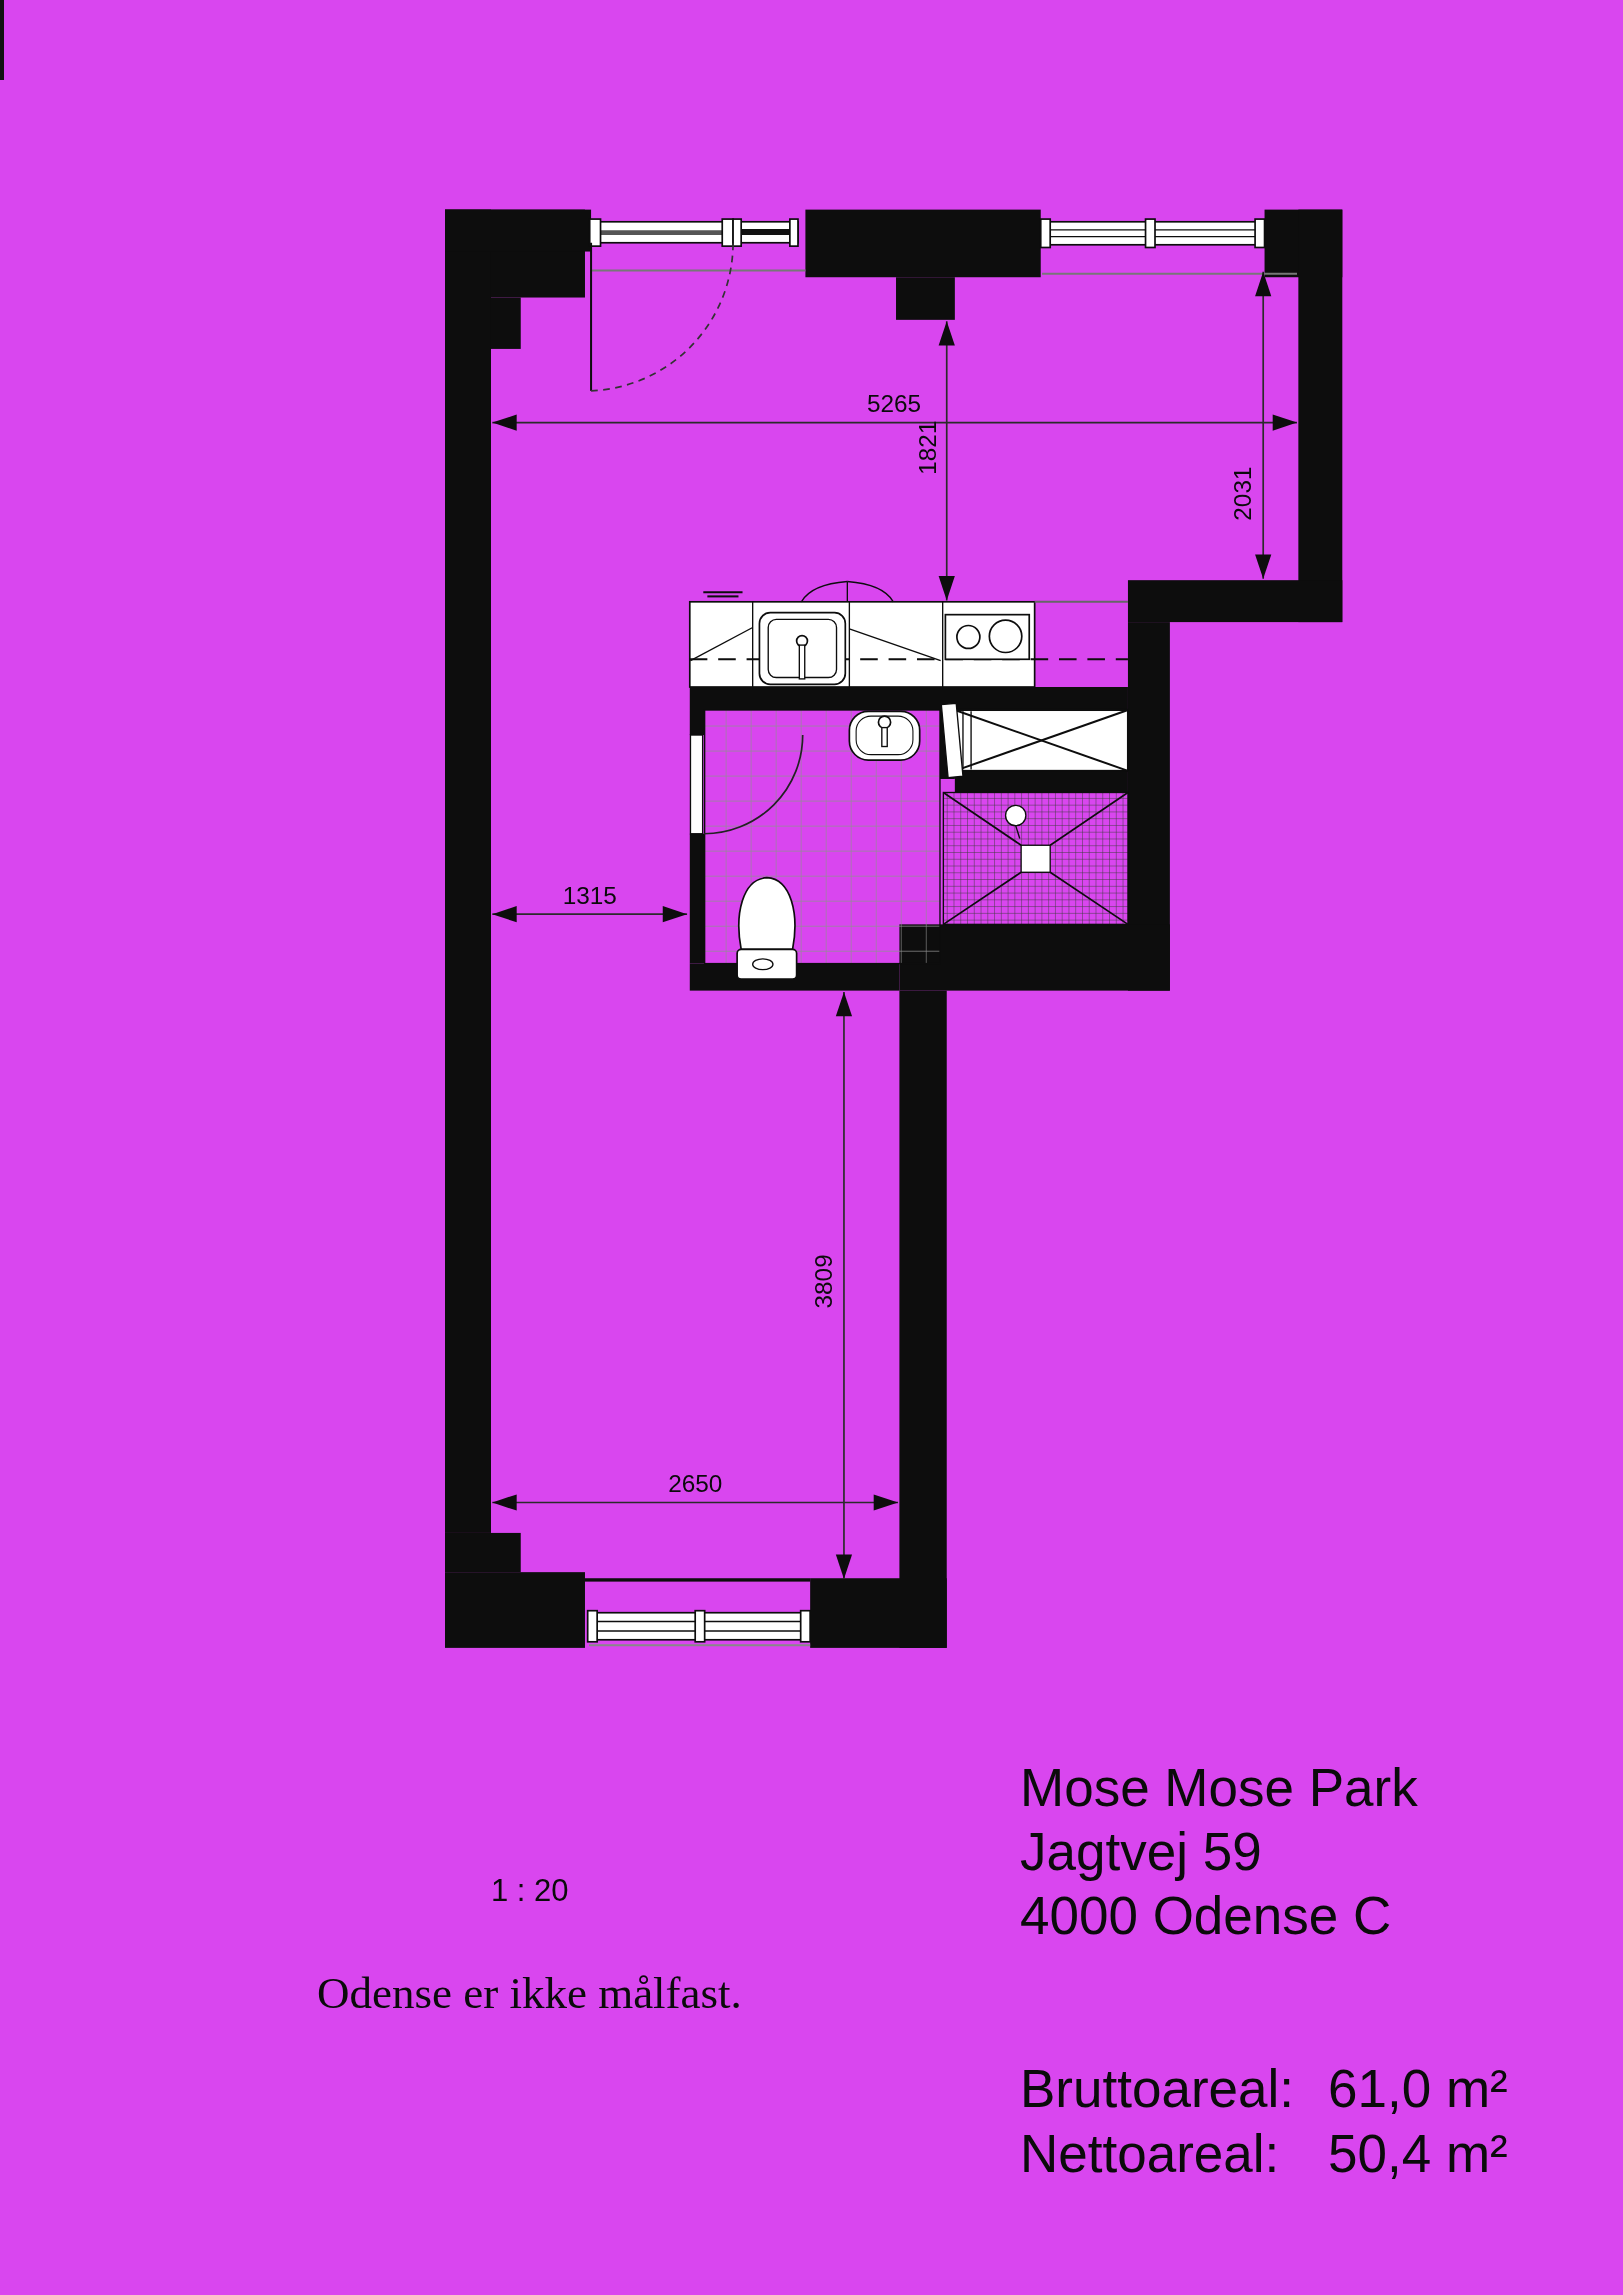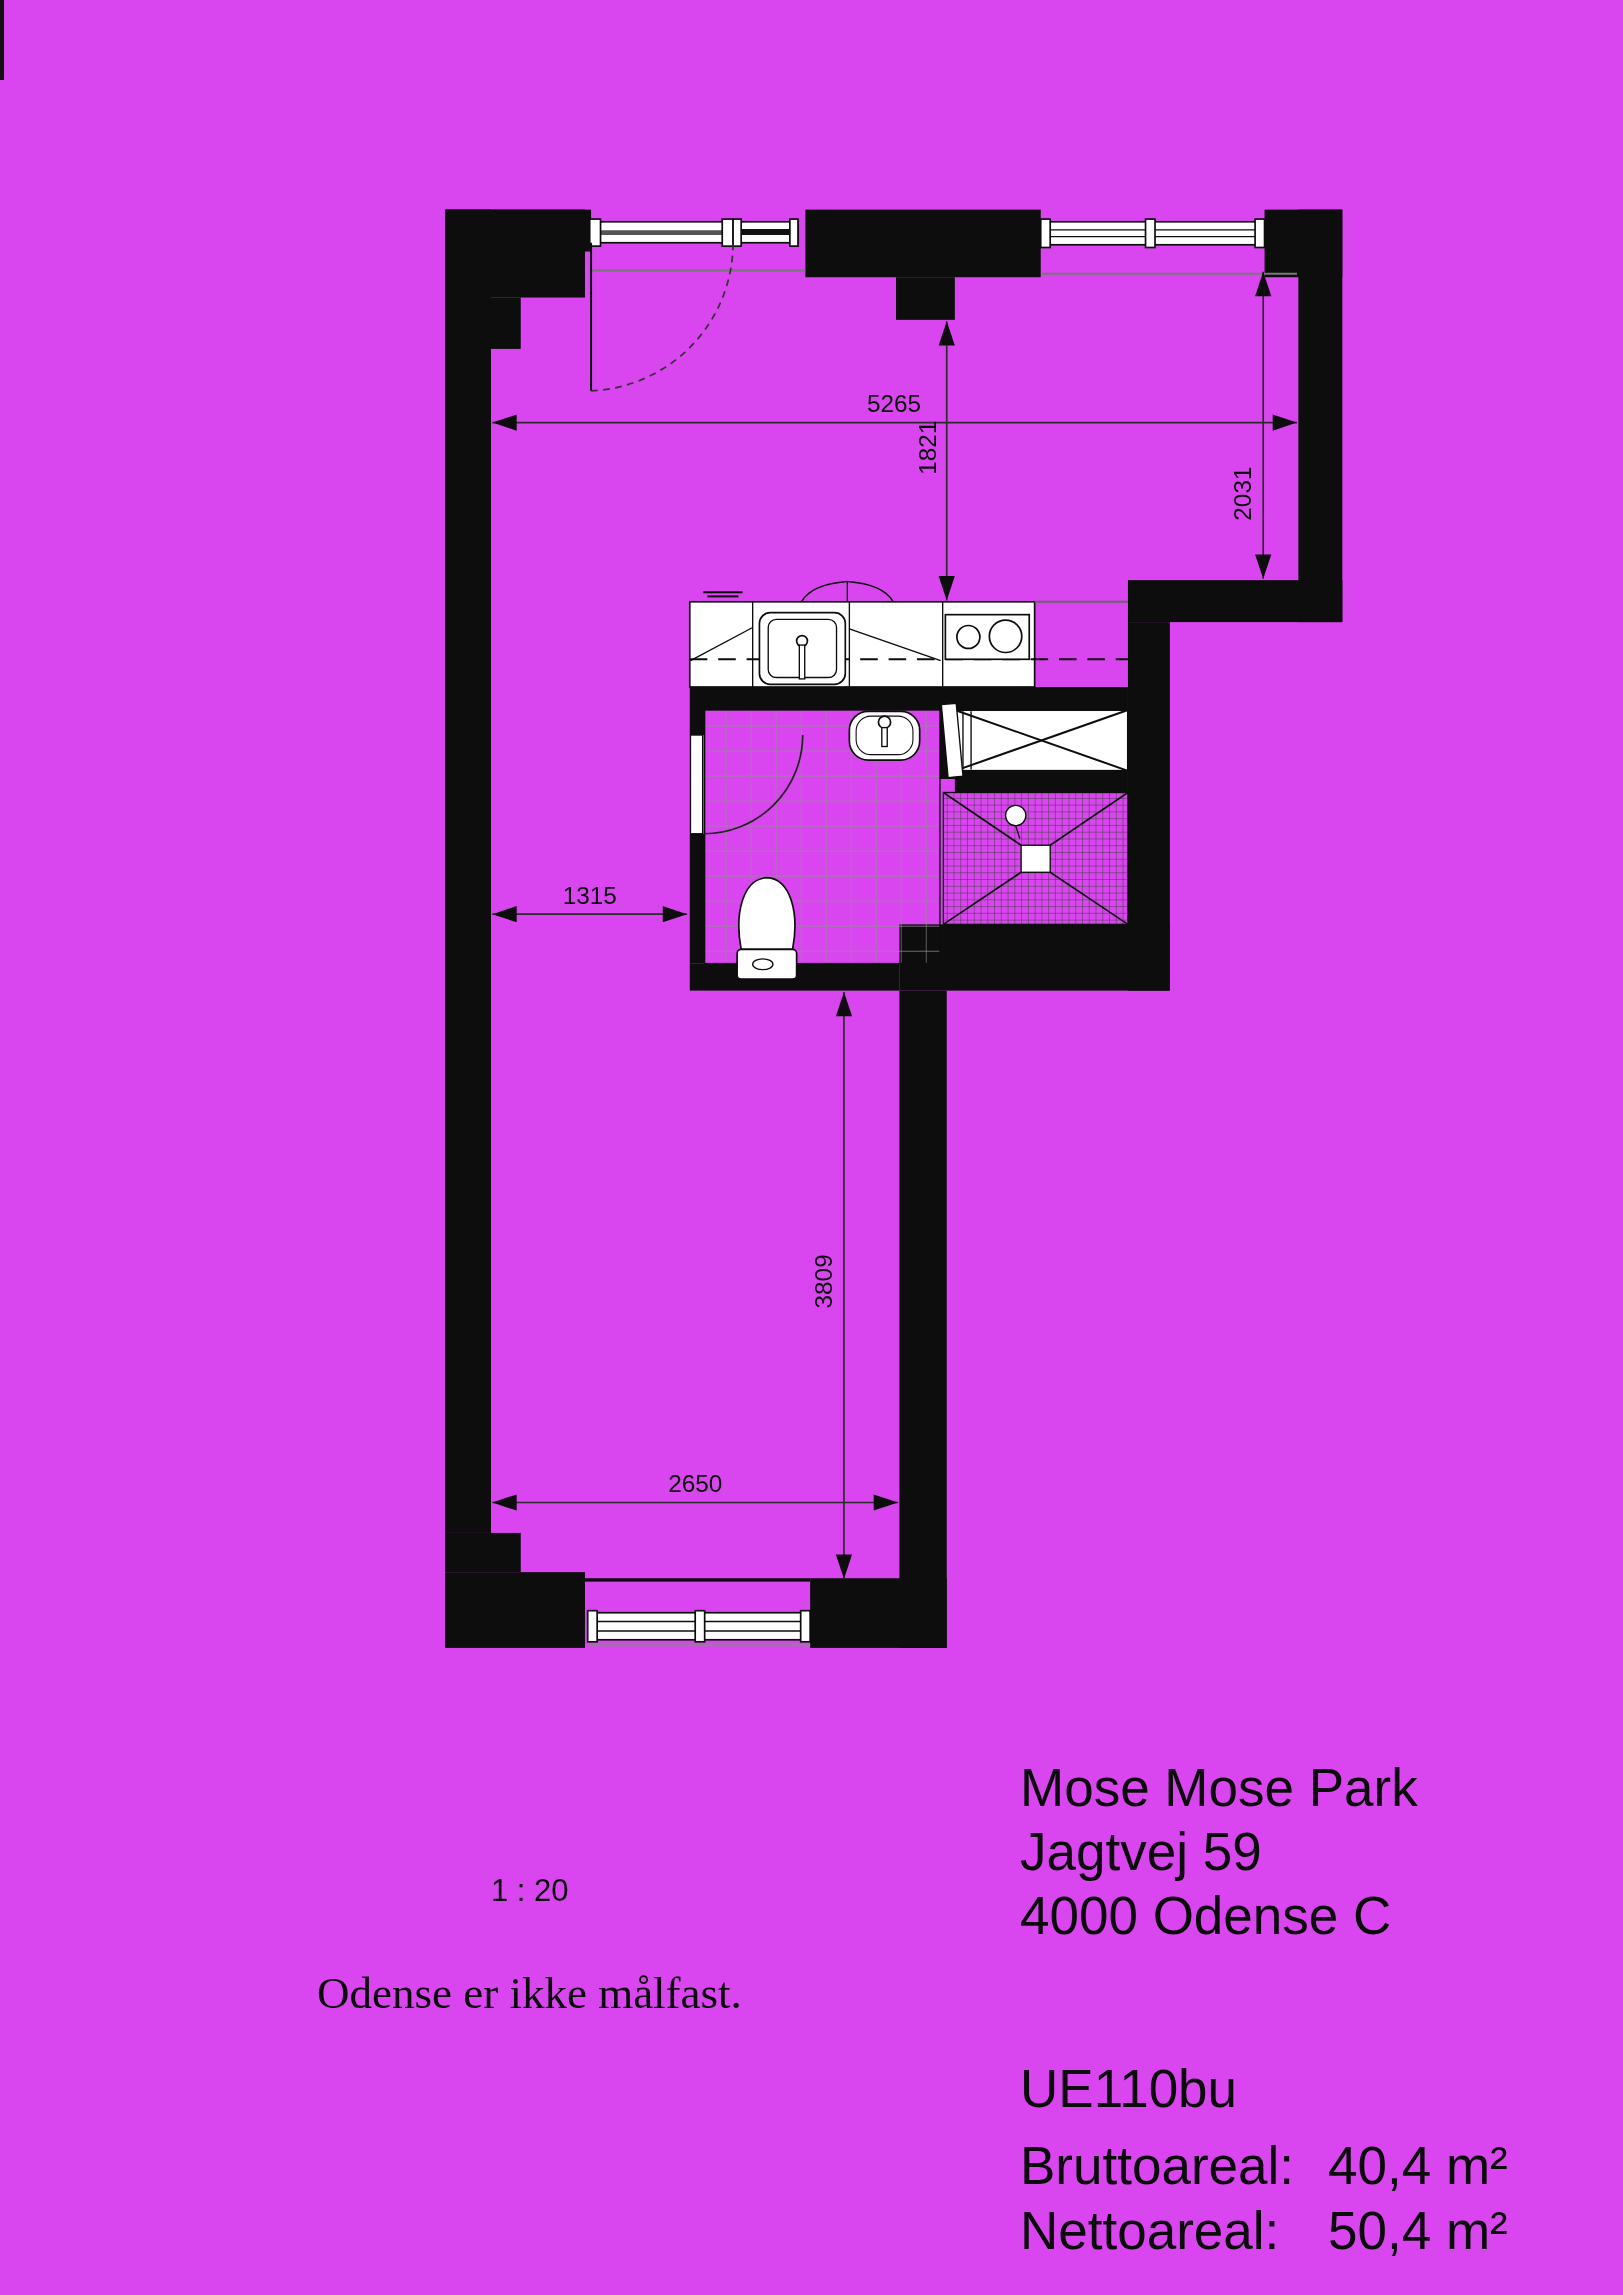--- a/index.html
+++ b/index.html
@@ -243,24 +243,23 @@
     <div>Mose Mose Park</div>
     <div>Jagtvej 59</div>
     <div>4000 Odense C</div>
   </div>
 
   <div class="scalelab">1 : 20</div>
 
   <div class="disclaimer">Odense er ikke målfast.</div>
 
   <div class="unitblock">
-    <div class="unitid">UE110bu</div>
     <div class="arearow">
       <span class="arealabel">Bruttoareal:</span>
-      <span>40,4 m²</span>
+      <span>61,0 m²</span>
     </div>
     <div class="arearow">
       <span class="arealabel">Nettoareal:</span>
       <span>50,4 m²</span>
     </div>
   </div>
 
 </div>
 
 

